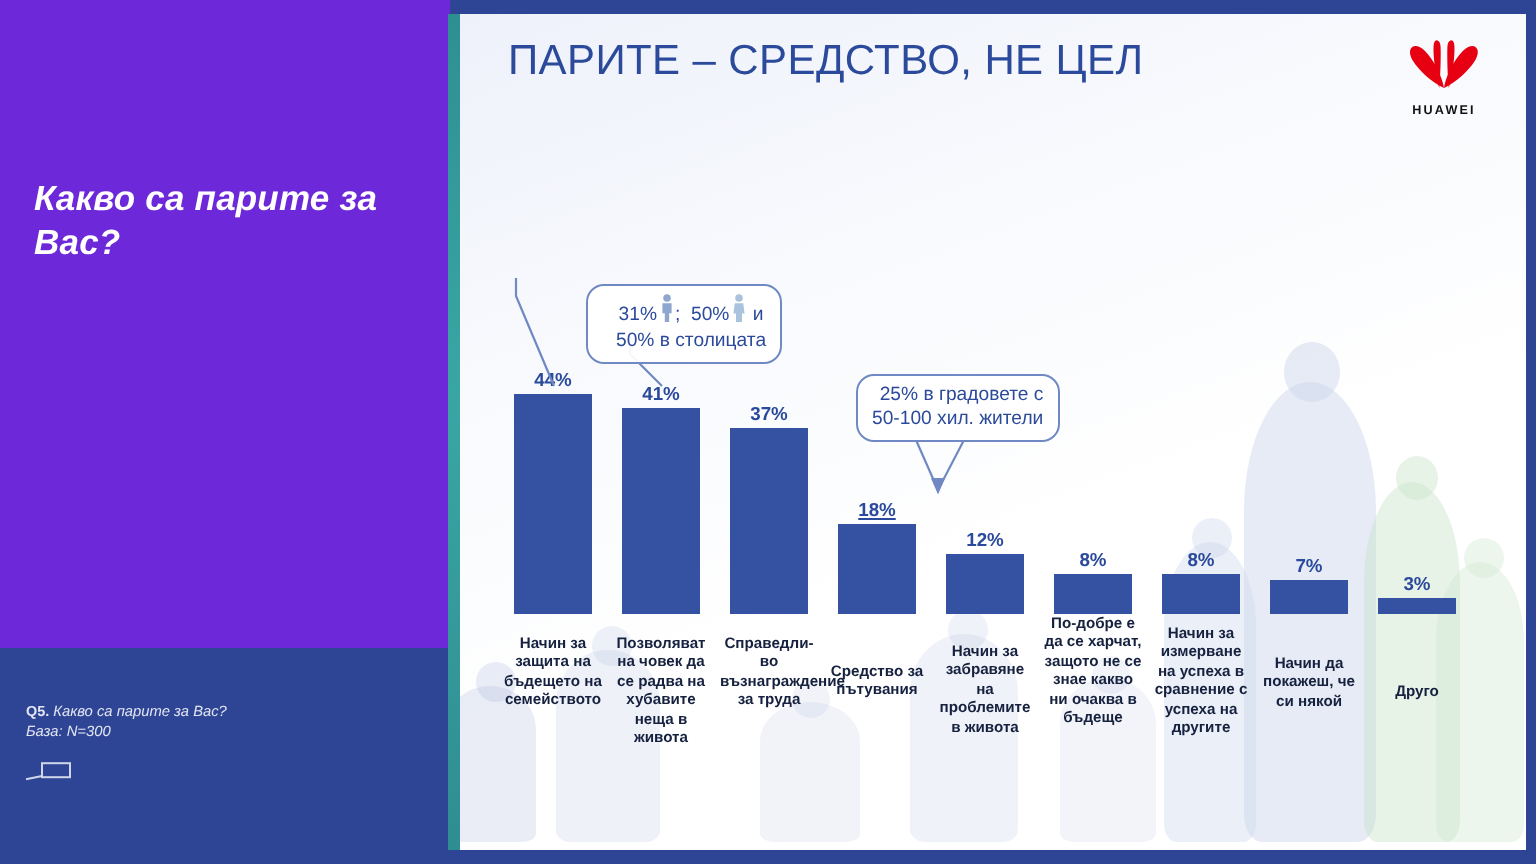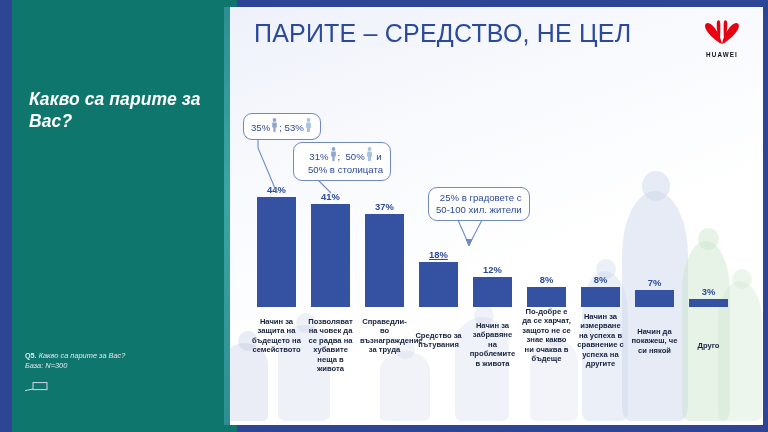--- a/index.html
+++ b/index.html
@@ -4,22 +4,22 @@
 <style>
   * { box-sizing: border-box; margin:0; padding:0; }
   html,body { width:768px; height:432px; overflow:hidden; }
   body {
     font-family: "Liberation Sans", sans-serif;
     background:#2e4494;
     position:relative;
   }
   
   #left-panel{
-    position:absolute; left:12px; top:0; width:225px; height:432px;
-    background:#0f766e;
+    position:absolute; left:0; top:0; width:225px; height:324px;
+    background:#6d28d9;
   }
   #question-title{
     position:absolute; left:17px; top:88px; width:200px;
     color:#ffffff; font-size:17.5px; font-weight:bold; font-style:italic;
     line-height:22px; letter-spacing:.1px;
   }
   #footnote{
     position:absolute; left:13px; top:351px; width:205px;
     color:#e3e6f2; font-size:7.4px; font-style:italic; line-height:10.4px;
   }
@@ -41,21 +41,21 @@
   #slide{
     position:absolute; left:230px; top:7px; width:533px; height:418px;
     background:linear-gradient(160deg,#eef1fa 0%,#f7f9fd 28%,#ffffff 60%,#ffffff 100%);
     overflow:hidden;
   }
   
   .silhouette{ position:absolute; bottom:4px; border-radius:50% 50% 14% 14% / 28% 28% 6% 6%; }
   .sil-head{ position:absolute; border-radius:50%; }
   #slide-title{
     position:absolute; left:24px; top:12px;
-    font-size:25px; color:#2b4a9b; letter-spacing:.2px; white-space:nowrap;
+    font-size:21px; color:#2b4a9b; letter-spacing:.2px; white-space:nowrap;
   }
   
   #huawei-logo{ position:absolute; right:18px; top:13px; width:46px; text-align:center;}
   #huawei-word{ font-size:6.3px; font-weight:bold; color:#111; letter-spacing:1.1px; margin-top:1px;}
   
   #chart-area{ position:absolute; left:0; top:0; width:533px; height:418px; }
   .bar{
     position:absolute; background:#3551a2; bottom:118px;
   }
   .bar-value{
@@ -171,33 +171,20 @@
     <div class="cat-label" style="left:346px; width:49px; top:305px;">Начин за измерване на успеха в сравнение с успеха на другите</div>
     <div class="cat-label" style="left:454px; width:49px; top:334px;">Друго</div>
 
     <svg class="tail" style="left:0; top:0; width:533px; height:418px;">
       <path d="M28 132 L28 141 L47 186" fill="none" stroke="#7089c4" stroke-width="1.1"></path>
       <path d="M85 161 L85 170 L101 186" fill="none" stroke="#7089c4" stroke-width="1.1"></path>
       <path d="M228 213 L239 238 L252 213" fill="none" stroke="#7089c4" stroke-width="1.1"></path>
       <path d="M236 232 L239 239 L242 232" fill="#7089c4" stroke="#7089c4" stroke-width="1"></path>
     </svg>
 
-    <div class="callout" style="left:13px; top:106px;">
-      <span>35%</span><span class="fig">
-        <svg width="7" height="14" viewBox="0 0 7 14">
-            <circle cx="3.5" cy="2" r="1.9" fill="#8fa6cf"></circle>
-            <path d="M1.2 4.6h4.6v5H4.6V14H2.4V9.6H1.2z" fill="#8fa6cf"></path>
-          </svg>
-      </span><span>;&nbsp;</span><span>53%</span><span class="fig">
-        <svg width="7" height="14" viewBox="0 0 7 14">
-            <circle cx="3.5" cy="2" r="1.9" fill="#a9c3dd"></circle>
-            <path d="M1.4 4.6h4.2l.7 5.2H5V14H2V9.8H.7z" fill="#a9c3dd"></path>
-          </svg>
-      </span>
-    </div>
 
     <div class="callout" style="left:63px; top:135px;padding-left:14px;">
       <div>
         <span>31%</span><span class="fig">
           <svg width="7" height="14" viewBox="0 0 7 14">
               <circle cx="3.5" cy="2" r="1.9" fill="#8fa6cf"></circle>
               <path d="M1.2 4.6h4.6v5H4.6V14H2.4V9.6H1.2z" fill="#8fa6cf"></path>
             </svg>
         </span><span>;&nbsp; 50%</span><span class="fig">
           <svg width="7" height="14" viewBox="0 0 7 14">

